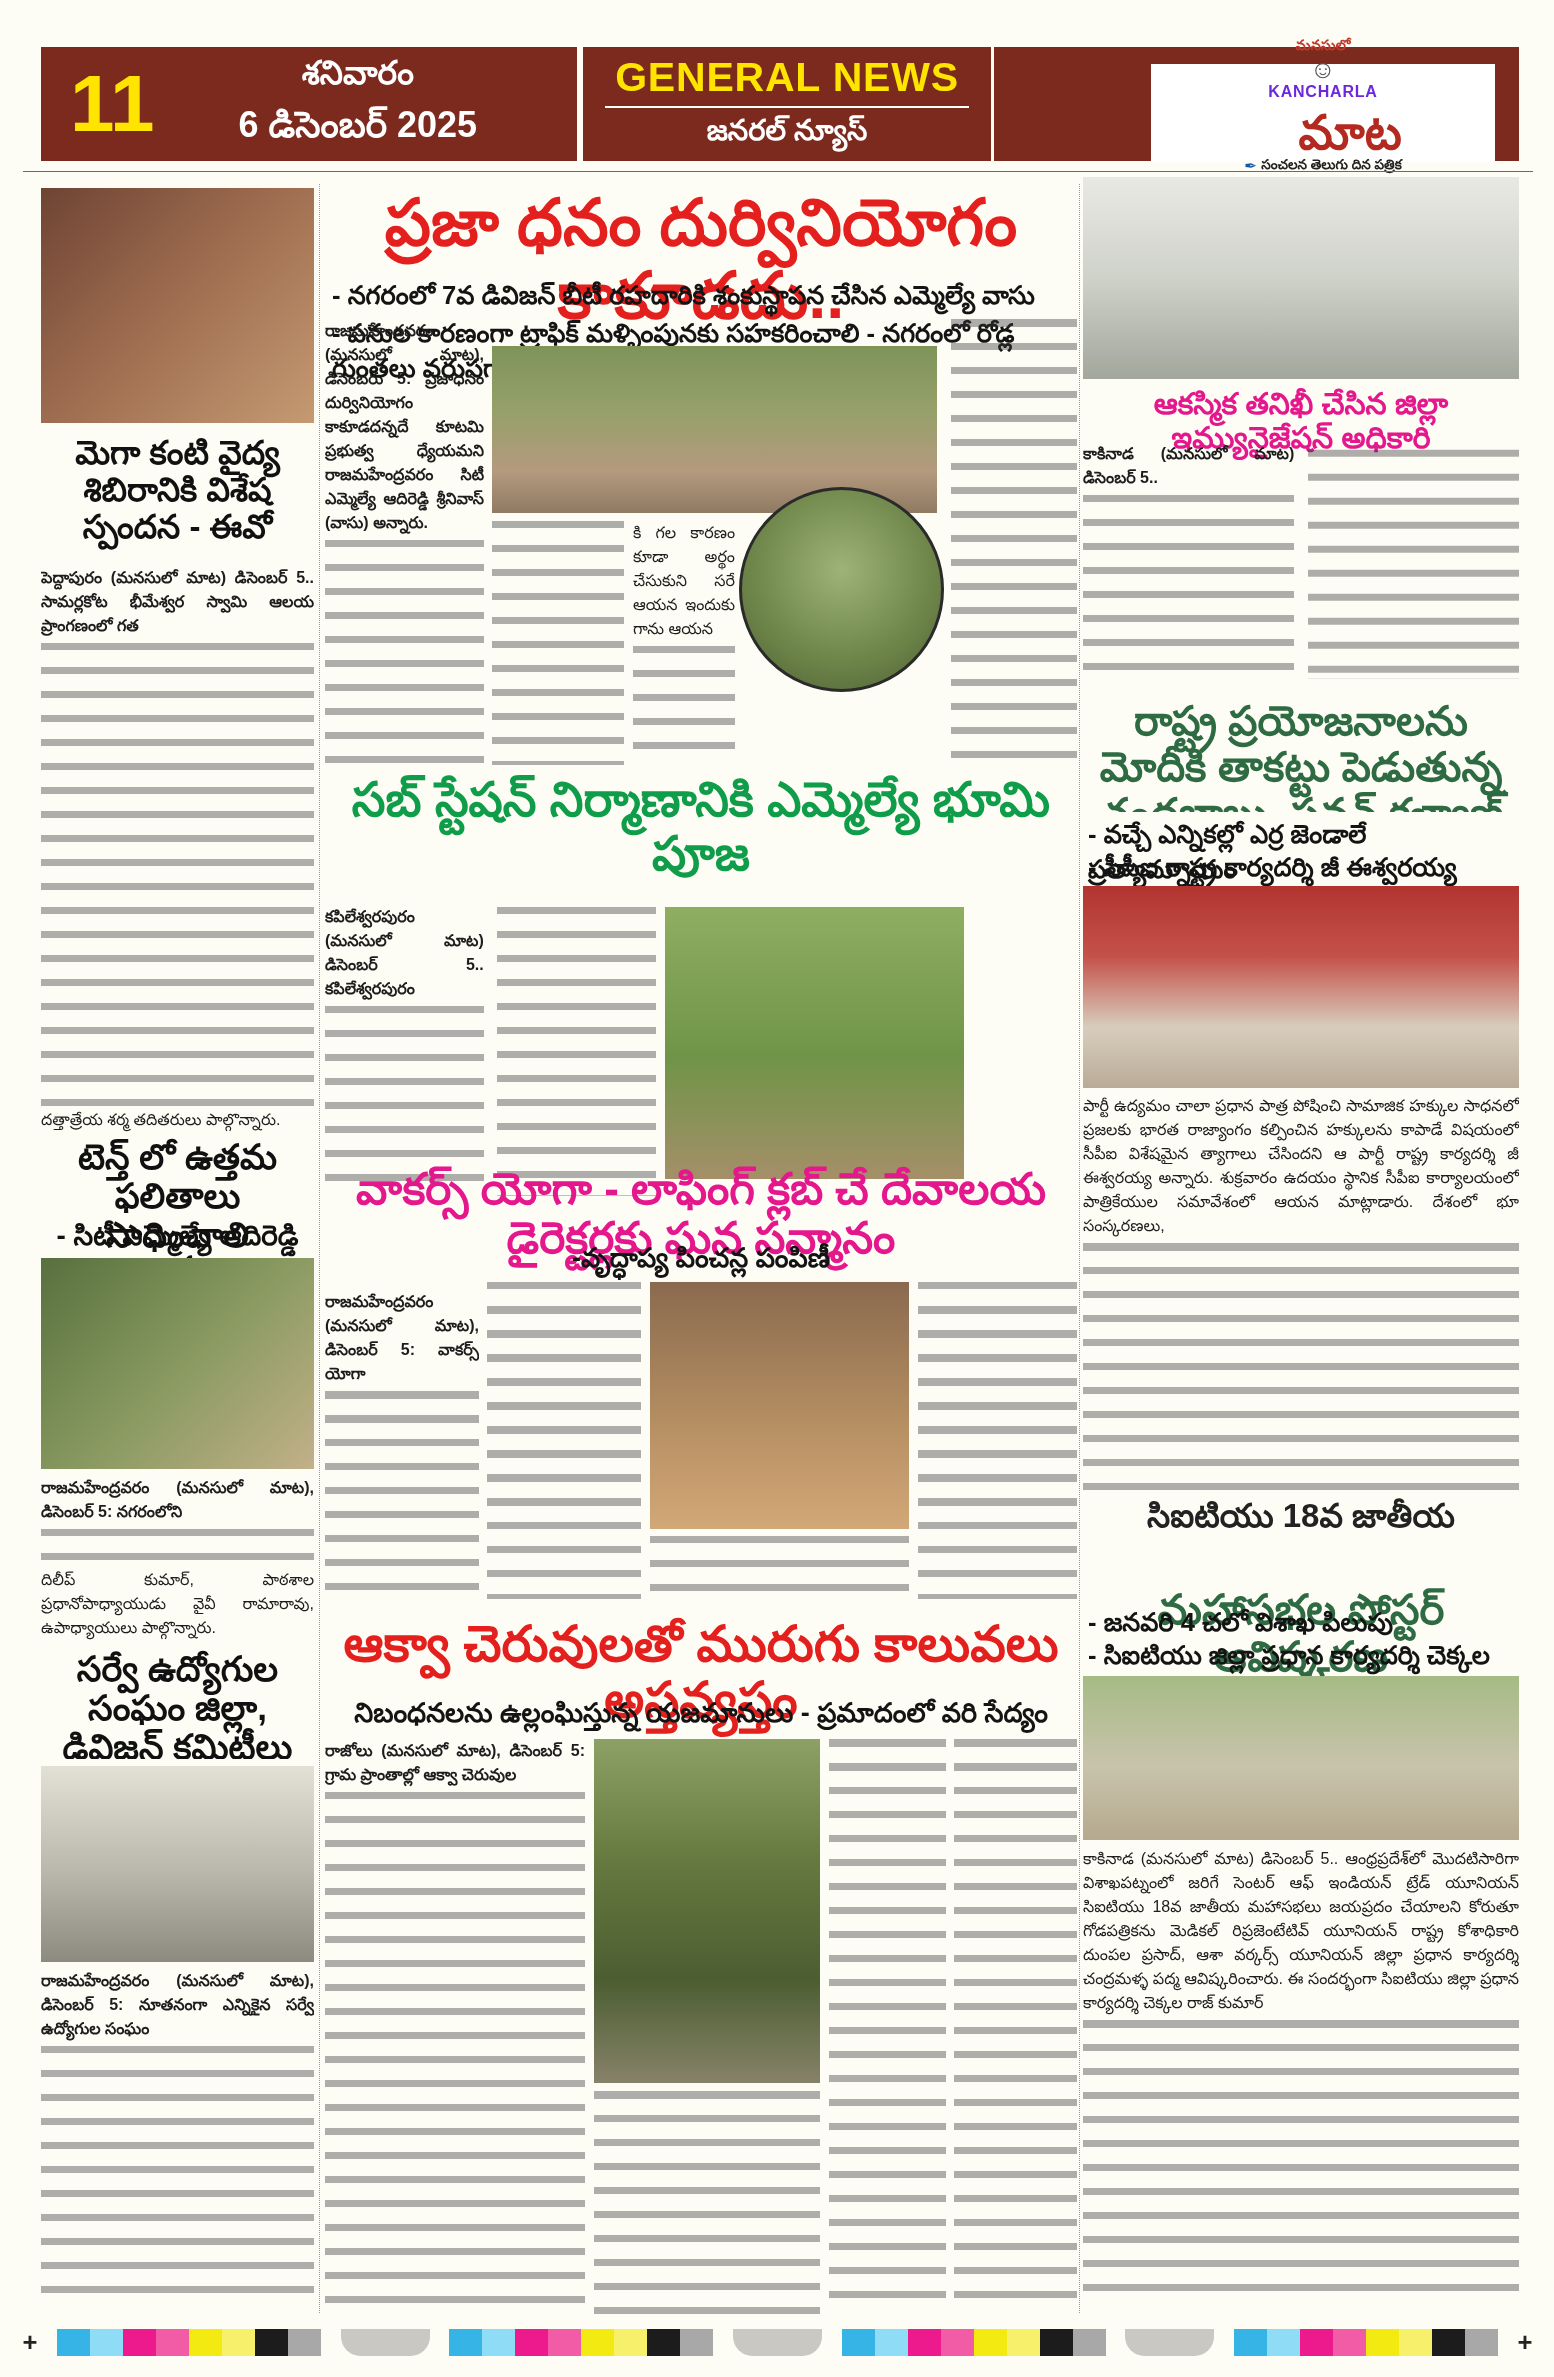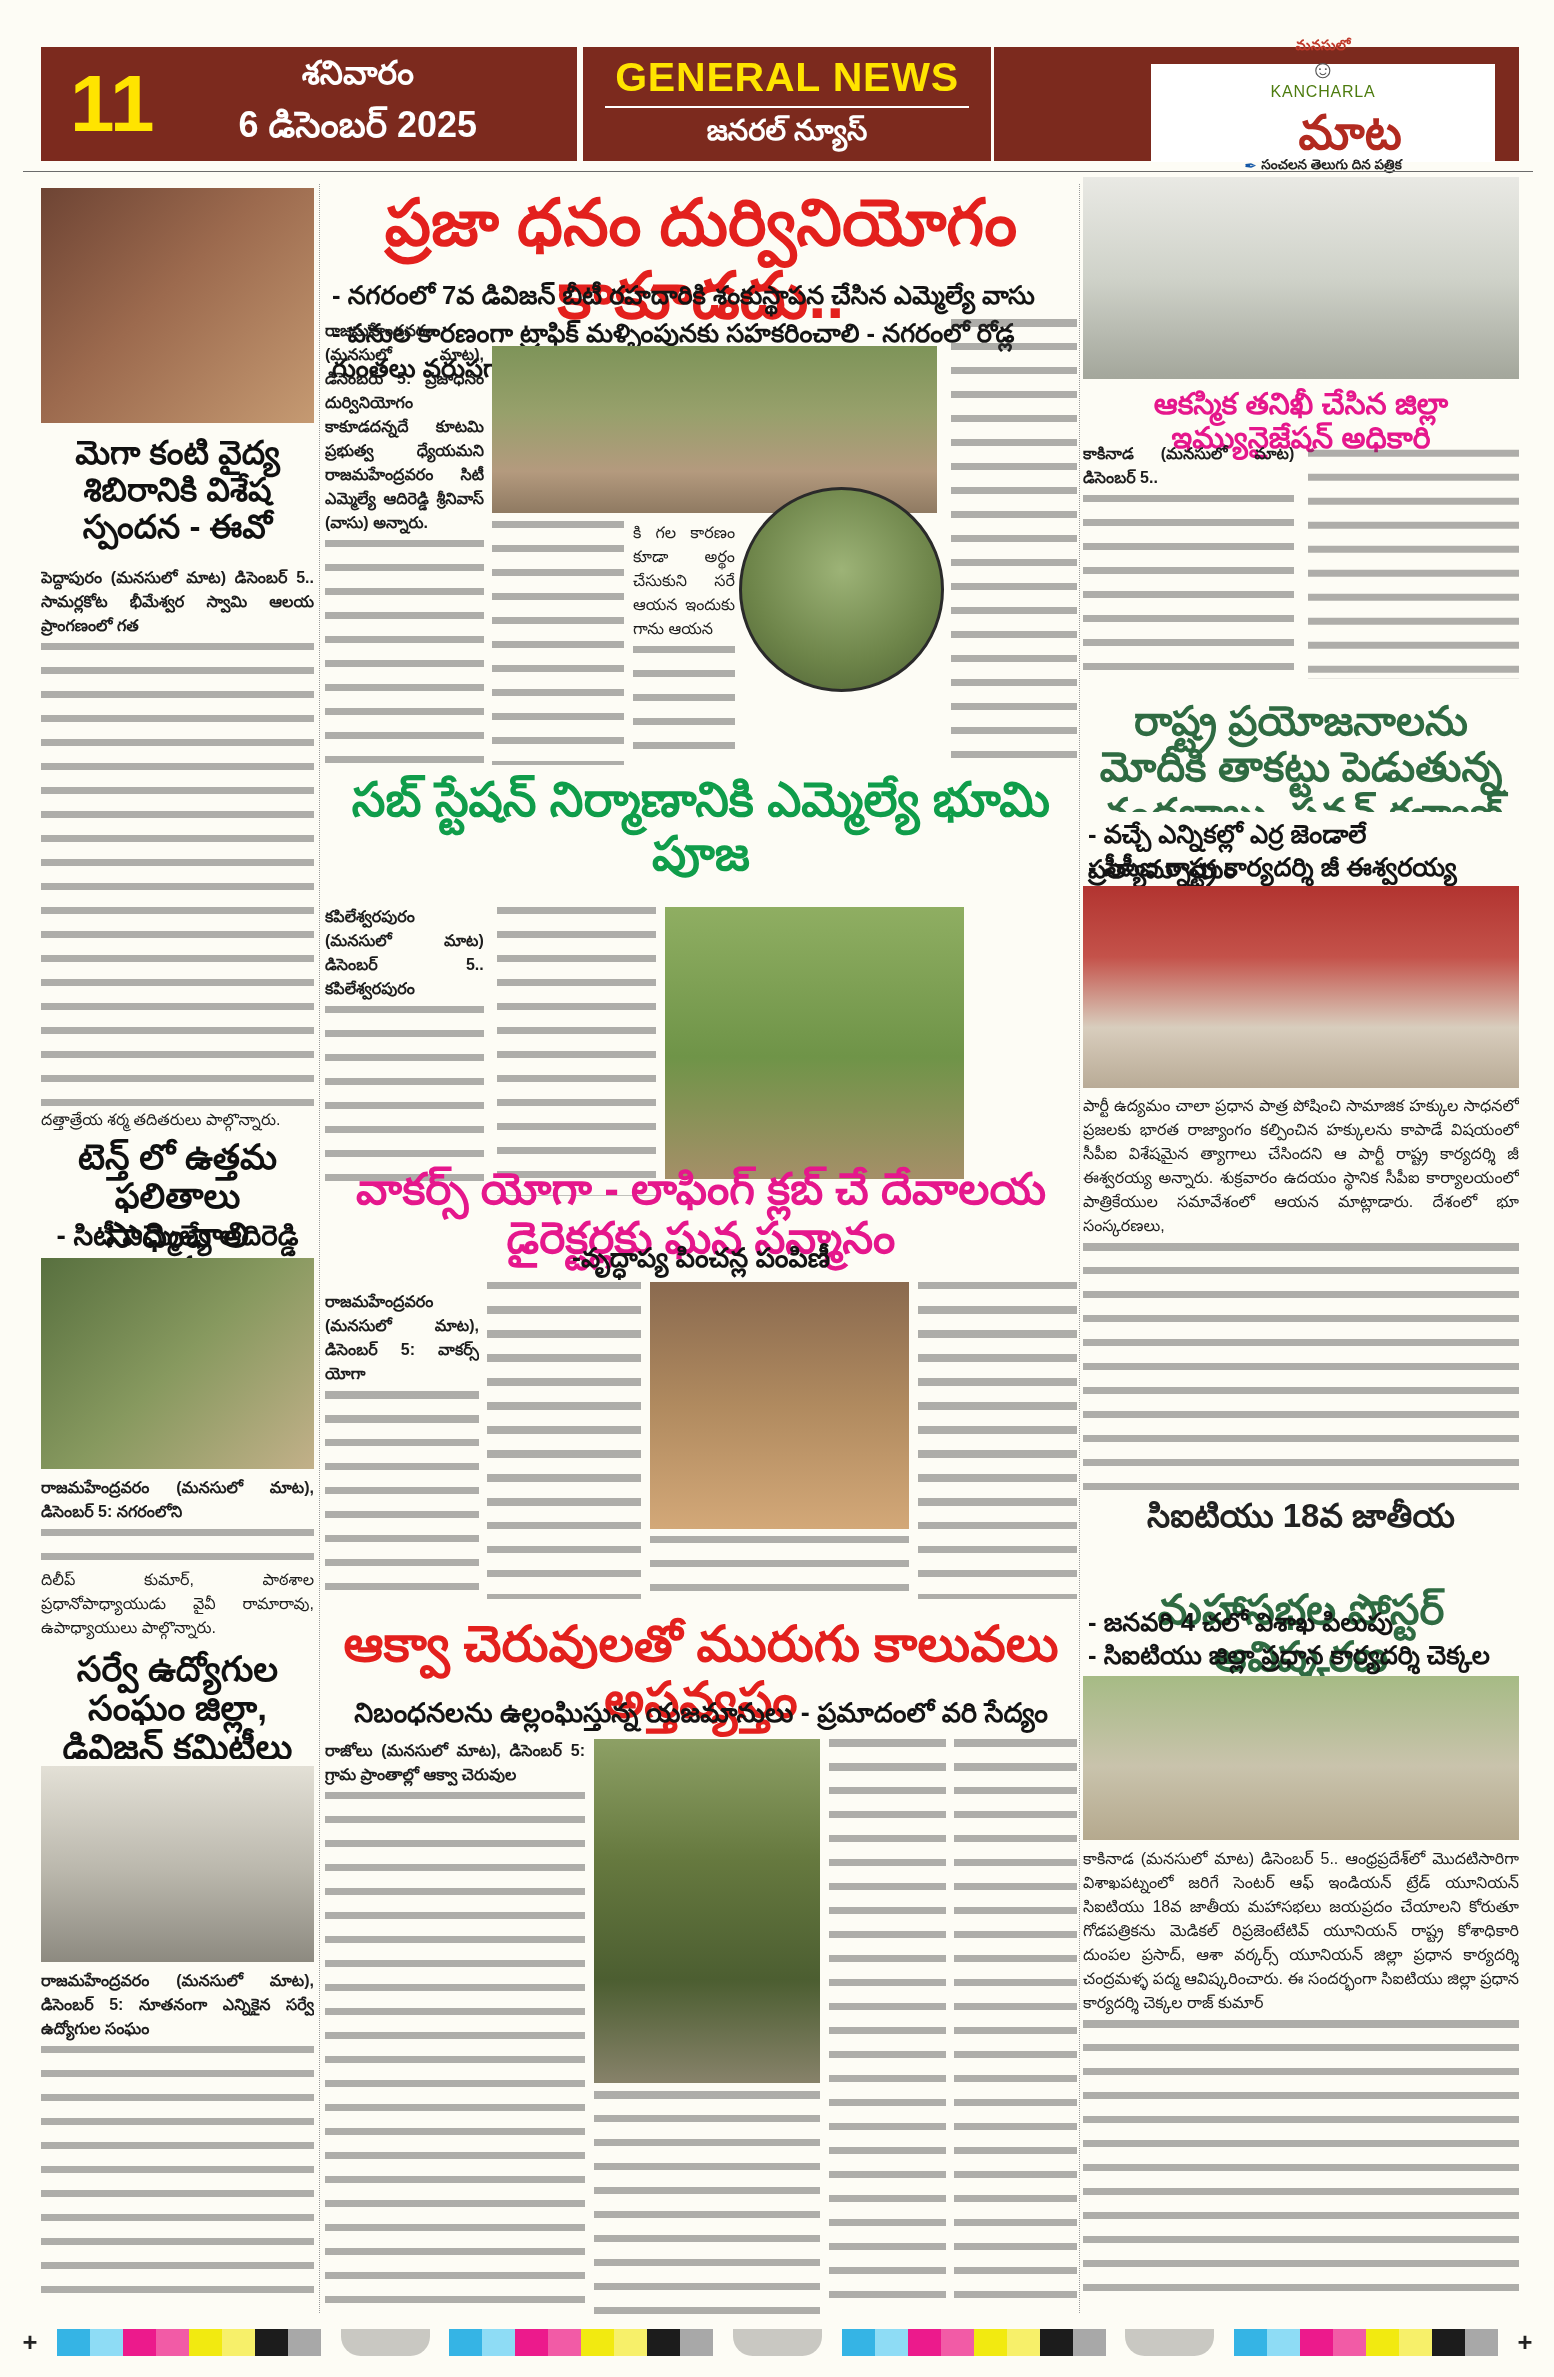--- a/index.html
+++ b/index.html
@@ -53,21 +53,21 @@
   <div class="abs maroon" style="left:583px;top:47px;width:408px;height:114px;display:flex;flex-direction:column;align-items:center;justify-content:center;text-align:center;">
     <div style="color:#ffe400;font-size:41px;font-weight:bold;letter-spacing:0.8px;border-bottom:2.3px solid #fff;padding:0 10.5px 4.5px;">GENERAL NEWS</div>
     <div style="color:#fff;font-size:29px;font-weight:bold;margin-top:6px;">జనరల్ న్యూస్</div>
   </div>
 
   <div class="abs maroon" style="left:994px;top:47px;width:525px;height:114px;">
     <div class="abs logo-card" style="right:24px;top:16.5px;width:329px;height:92px;">
       <div style="text-align:center;">
         <div style="color:#c0392b;font-size:14.3px;font-weight:bold;">మనసులో</div>
         <div style="font-size:25.6px;color:#555;line-height:1;">☺</div>
-        <div style="color:#4d7c0f;font-size:16px;font-weight:normal;letter-spacing:0.8px;">KANCHARLA</div>
+        <div style="color:#6d28d9;font-size:16px;font-weight:bold;letter-spacing:0.8px;">KANCHARLA</div>
       </div>
       <div style="text-align:right;">
         <div style="color:#b22a20;font-size:48px;font-weight:bold;line-height:1;">మాట</div>
         <div style="display:flex;align-items:center;gap:4.5px;justify-content:center;">
           <span style="color:#1558a7;font-size:15px;">✒</span>
           <span style="color:#222;font-size:13.5px;font-weight:bold;">సంచలన తెలుగు దిన పత్రిక</span>
         </div>
         <div style="height:9px;background:#3d3a7c;margin-top:3px;"></div>
       </div>
     </div>

